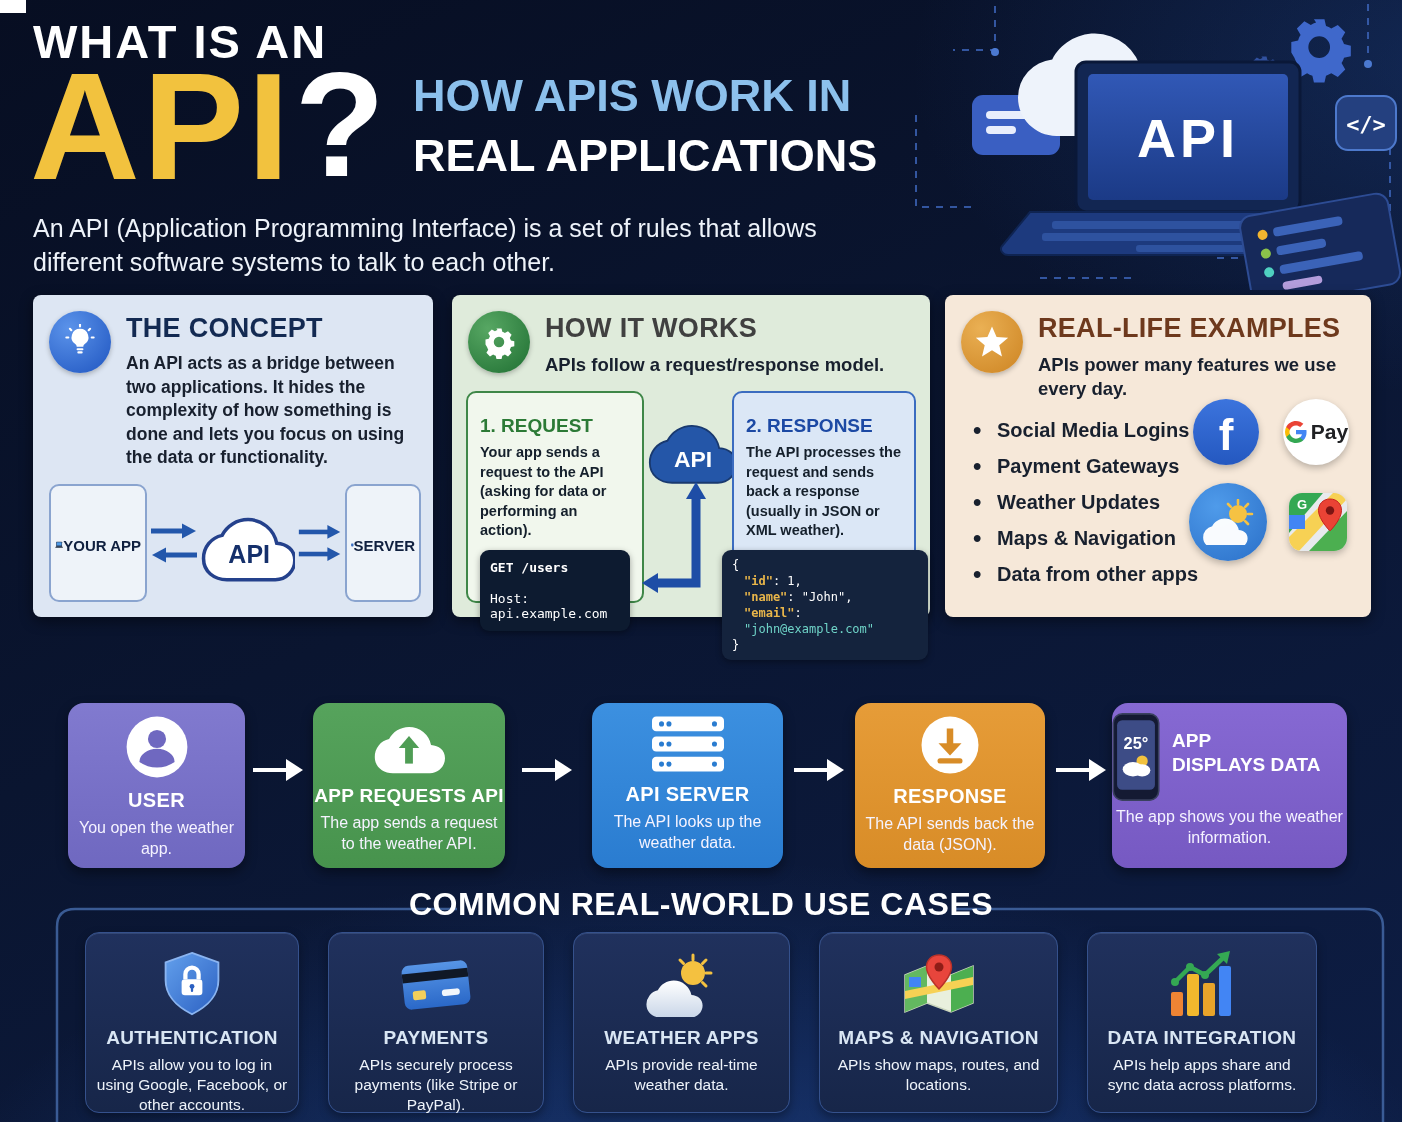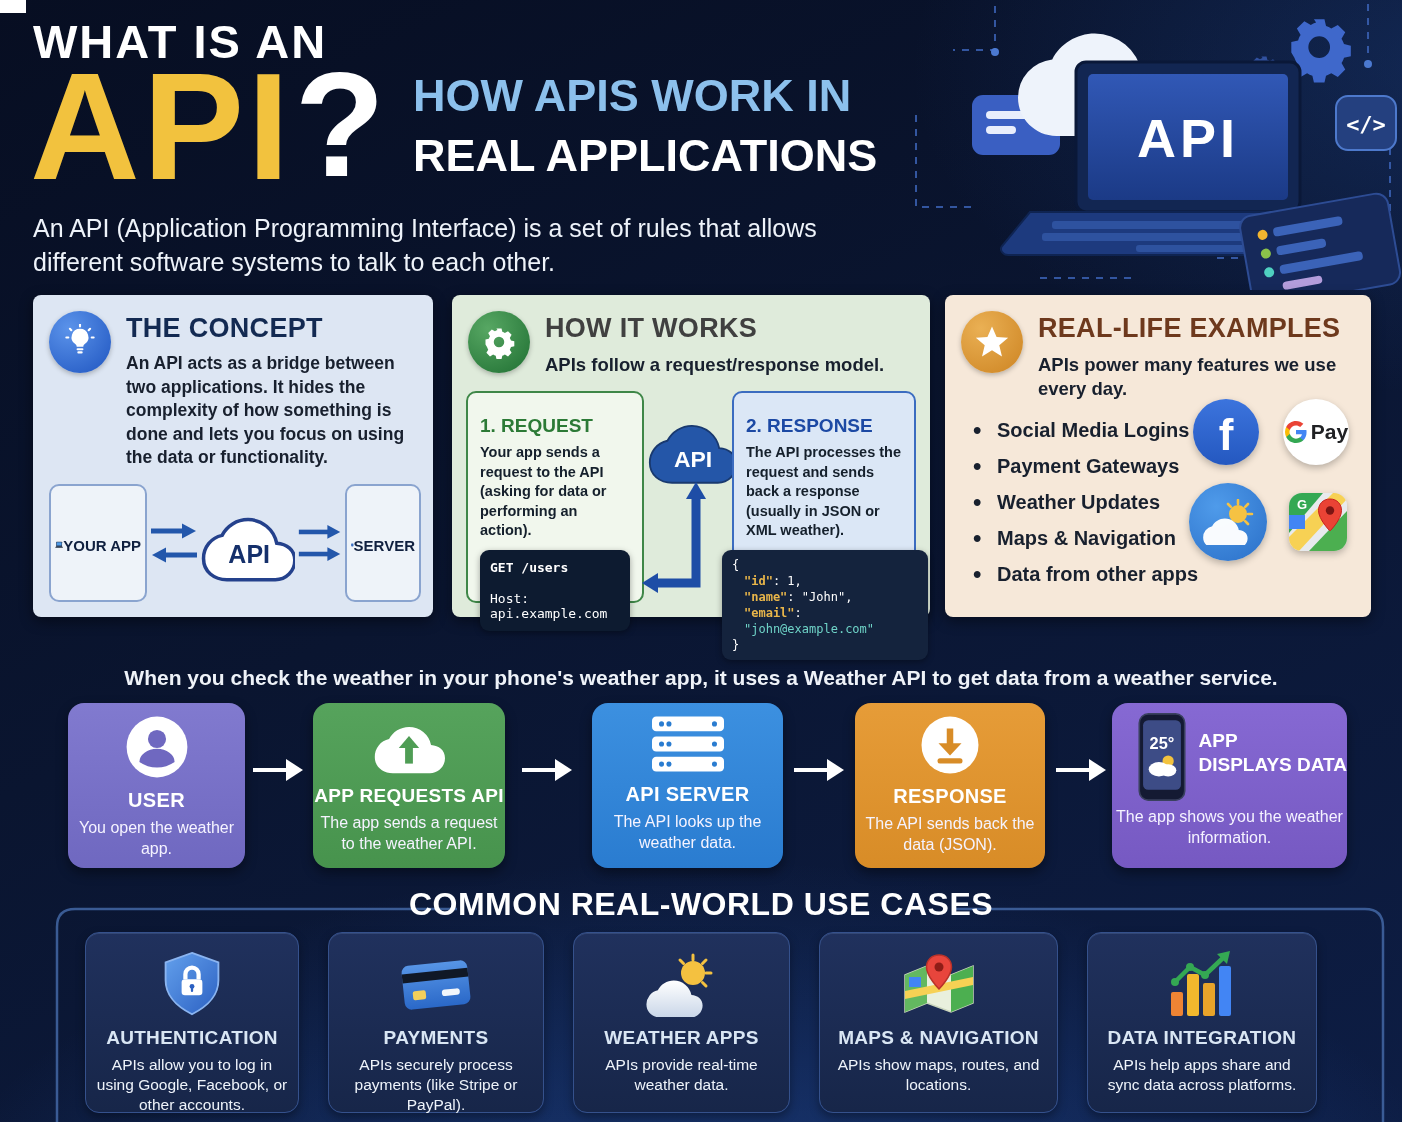--- a/index.html
+++ b/index.html
@@ -91,21 +91,21 @@
 
   .fcard{position:absolute;top:703px;height:165px;border-radius:16px;color:#fff;text-align:center;
     box-shadow:0 5px 12px rgba(0,0,0,.4);padding-top:12px}
   .fc1{left:68px;width:177px;background:linear-gradient(180deg,#817acf,#6f68c0)}
   .fc2{left:313px;width:192px;background:linear-gradient(180deg,#56a35c,#47934d)}
   .fc3{left:592px;width:191px;background:linear-gradient(180deg,#3c90e0,#2a7cd0)}
   .fc4{left:855px;width:190px;background:linear-gradient(180deg,#e69c38,#d88c27)}
   .fc5{left:1112px;width:235px;background:linear-gradient(180deg,#8669d3,#7659c2);padding-top:10px}
   .fcard .ft{font-size:20px;font-weight:800;letter-spacing:.3px;margin-top:6px}
   .fcard .fb-txt{font-size:16px;line-height:21px;font-weight:500;margin-top:5px;color:#f5f3ff}
-  .fc5 .top-row{display:flex;align-items:flex-start;justify-content:flex-end;gap:12px;text-align:left}
+  .fc5 .top-row{display:flex;align-items:flex-start;justify-content:flex-start;gap:12px;text-align:left}
   .fc5 .ft2{font-size:19px;font-weight:800;line-height:24px;margin-top:16px}
   .farrow{position:absolute;top:756px}
   .fa1{left:251px}.fa2{left:516px}.fa3{left:792px}.fa4{left:1054px}
 
   
   .uc-title{left:0;right:0;top:886px;text-align:center;font-size:32px;font-weight:800;color:#fff;letter-spacing:.5px}
   .uc-card{position:absolute;top:932px;height:181px;border-radius:14px;text-align:center;
     background:linear-gradient(180deg,#20315d,#172649);border:1.5px solid #35518c;
     box-shadow:inset 0 1px 0 rgba(140,170,220,.18), 0 4px 10px rgba(0,0,0,.35);padding-top:14px}
   .uc1{left:85px;width:214px}.uc2{left:328px;width:216px}.uc3{left:573px;width:217px}
@@ -324,21 +324,20 @@
         <path d="M58 58 H20 L58 18 Z" fill="#4caf50"></path>
         <path d="M0 44 L44 0 H58 V6 L10 58 H0 Z" fill="#f7d154"></path>
         <rect x="0" y="22" width="16" height="14" fill="#4285f4"></rect>
         <text x="8" y="16" font-family="Liberation Sans,sans-serif" font-size="13" font-weight="bold" fill="#fff">G</text>
         <path d="M41 6 c-7 0 -11.5 5 -11.5 11.5 C29.5 26.5 41 38 41 38 s11.5 -11.5 11.5 -20.5 C52.5 11 48 6 41 6 z" fill="#ea4335" stroke="#c5221f" stroke-width="1"></path>
         <circle cx="41" cy="17.5" r="4.2" fill="#7b1513"></circle>
       </svg>
     </div>
   </div>
 
-  <div class="abs rw-sub">When you check the weather in your phone's weather app, it uses a Weather API to get data from a weather service.</div>
 
   <div class="fcard fc1">
     <svg width="64" height="64" viewBox="0 0 24 24">
       <circle cx="12" cy="12" r="11.4" fill="#fff"></circle>
       <circle cx="12" cy="9" r="3.4" fill="#6f68c0"></circle>
       <path d="M5.4 17.6 a6.6 4.9 0 0 1 13.2 0 a11.4 11.4 0 0 1 -13.2 0 z" fill="#6f68c0"></path>
     </svg>
     <div class="ft">USER</div>
     <div class="fb-txt">You open the weather app.</div>
   </div>

